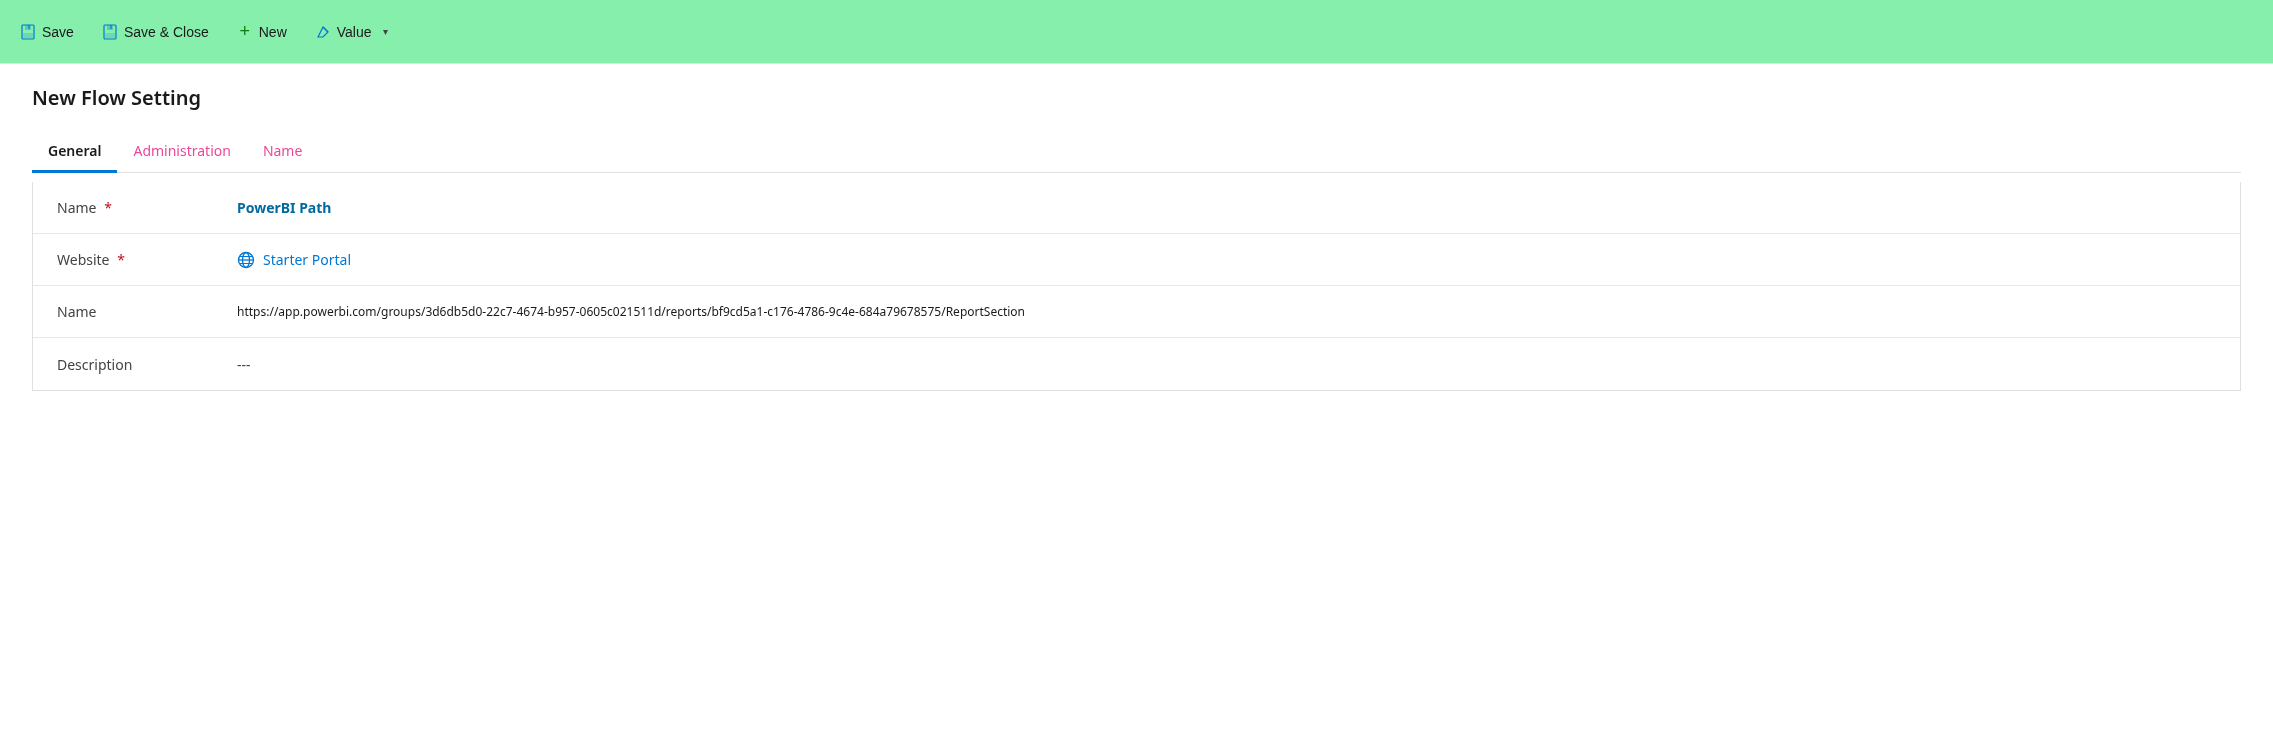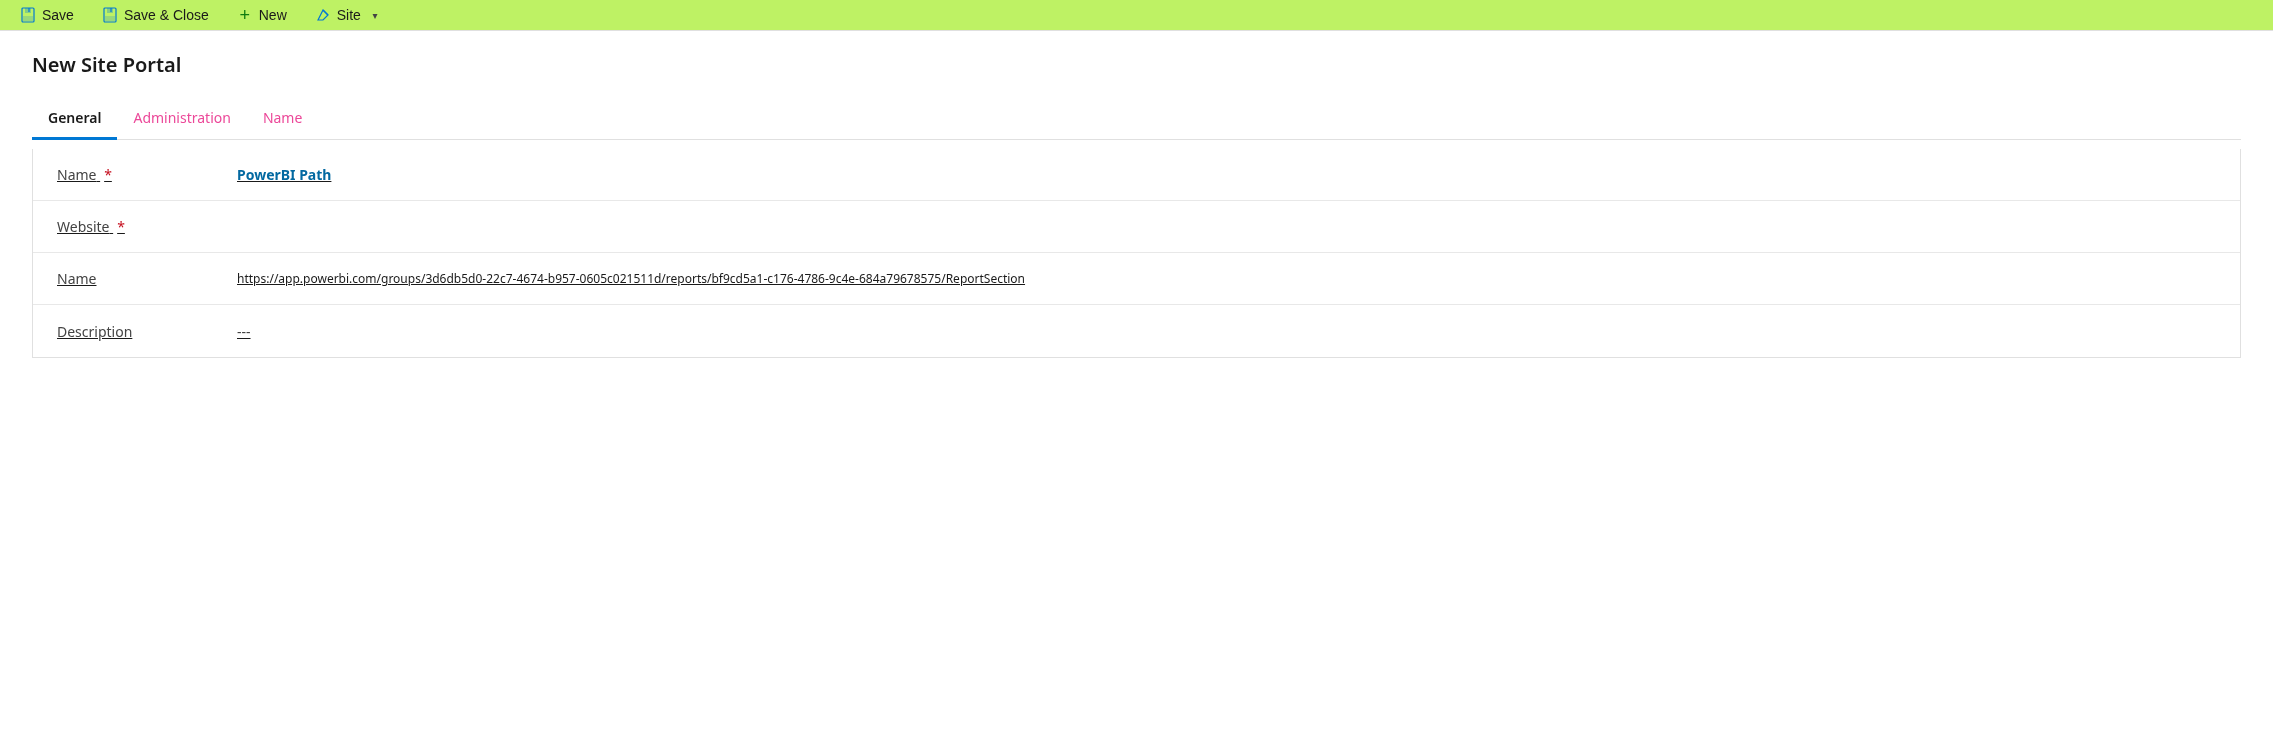--- a/index.html
+++ b/index.html
@@ -11,25 +11,25 @@
       font-family: 'Segoe UI', system-ui, sans-serif;
       font-size: 14px;
       background: #fff;
       color: #1a1a1a;
     }
 
     
     .toolbar {
       display: flex;
       align-items: center;
-      height: 31px;
+      height: 64px;
       border-bottom: 1px solid #e0e0e0;
       padding: 0 8px;
       gap: 4px;
-      background: #bef264;
+      background: #86efac;
     }
     .toolbar-btn {
       display: flex;
       align-items: center;
       gap: 6px;
       padding: 6px 12px;
       border: none;
       background: transparent;
       cursor: pointer;
       font-size: 14px;
@@ -75,21 +75,20 @@
       color: #1a1a1a;
       font-weight: 600;
       border-bottom: 3px solid #0078d4;
     }
 
     
     .form-section {
       border: 1px solid #e0e0e0;
       border-top: none;
       margin-top: 0;
-      text-decoration: underline;
     }
     .form-row {
       display: flex;
       align-items: center;
       min-height: 52px;
       border-bottom: 1px solid #e8e8e8;
       padding: 12px 24px;
     }
     .form-row:last-child {
       border-bottom: none;
@@ -173,27 +172,27 @@
     <span>New</span>
   </button>
 
   <button class="toolbar-btn">
     <span class="btn-icon">
       <svg width="16" height="16" viewBox="0 0 16 16" fill="none" xmlns="http://www.w3.org/2000/svg">
         <path d="M3 13 L8 3 L13 8 L8 13 Z" stroke="#0078d4" stroke-width="1.2" fill="none"></path>
         <path d="M8 3 L13 8" stroke="#0078d4" stroke-width="1.2"></path>
       </svg>
     </span>
-    <span>Site</span>
+    <span>Value</span>
     <span class="btn-icon" style="font-size:10px; color:#444;">▾</span>
   </button>
 </div>
 
 <div class="page">
-  <h1 class="page-title">New Site Portal</h1>
+  <h1 class="page-title">New Flow Setting</h1>
 
   <div class="tabs">
     <div class="tab active">
       <span>General</span>
     </div>
     <div class="tab">
       <span>Administration</span>
     </div>
     <div class="tab">
       <span>Name</span>
@@ -210,20 +209,32 @@
       <div class="form-value">
         <strong>PowerBI Path</strong>
       </div>
     </div>
 
     <div class="form-row">
       <div class="form-label">
         <span>Website</span>
         <span class="form-required">*</span>
       </div>
+      <div class="form-value link">
+        <span class="globe-icon">
+          <svg width="18" height="18" viewBox="0 0 18 18" fill="none" xmlns="http://www.w3.org/2000/svg">
+            <circle cx="9" cy="9" r="7.5" stroke="#0078d4" stroke-width="1.3" fill="none"></circle>
+            <ellipse cx="9" cy="9" rx="3.5" ry="7.5" stroke="#0078d4" stroke-width="1.3" fill="none"></ellipse>
+            <line x1="1.5" y1="9" x2="16.5" y2="9" stroke="#0078d4" stroke-width="1.3"></line>
+            <line x1="2.5" y1="5.5" x2="15.5" y2="5.5" stroke="#0078d4" stroke-width="1"></line>
+            <line x1="2.5" y1="12.5" x2="15.5" y2="12.5" stroke="#0078d4" stroke-width="1"></line>
+          </svg>
+        </span>
+        <span>Starter Portal</span>
+      </div>
     </div>
 
     <div class="form-row">
       <div class="form-label">
         <span>Name</span>
       </div>
       <div class="form-value url-value">https://app.powerbi.com/groups/3d6db5d0-22c7-4674-b957-0605c021511d/reports/bf9cd5a1-c176-4786-9c4e-684a79678575/ReportSection</div>
     </div>
 
     <div class="form-row">

